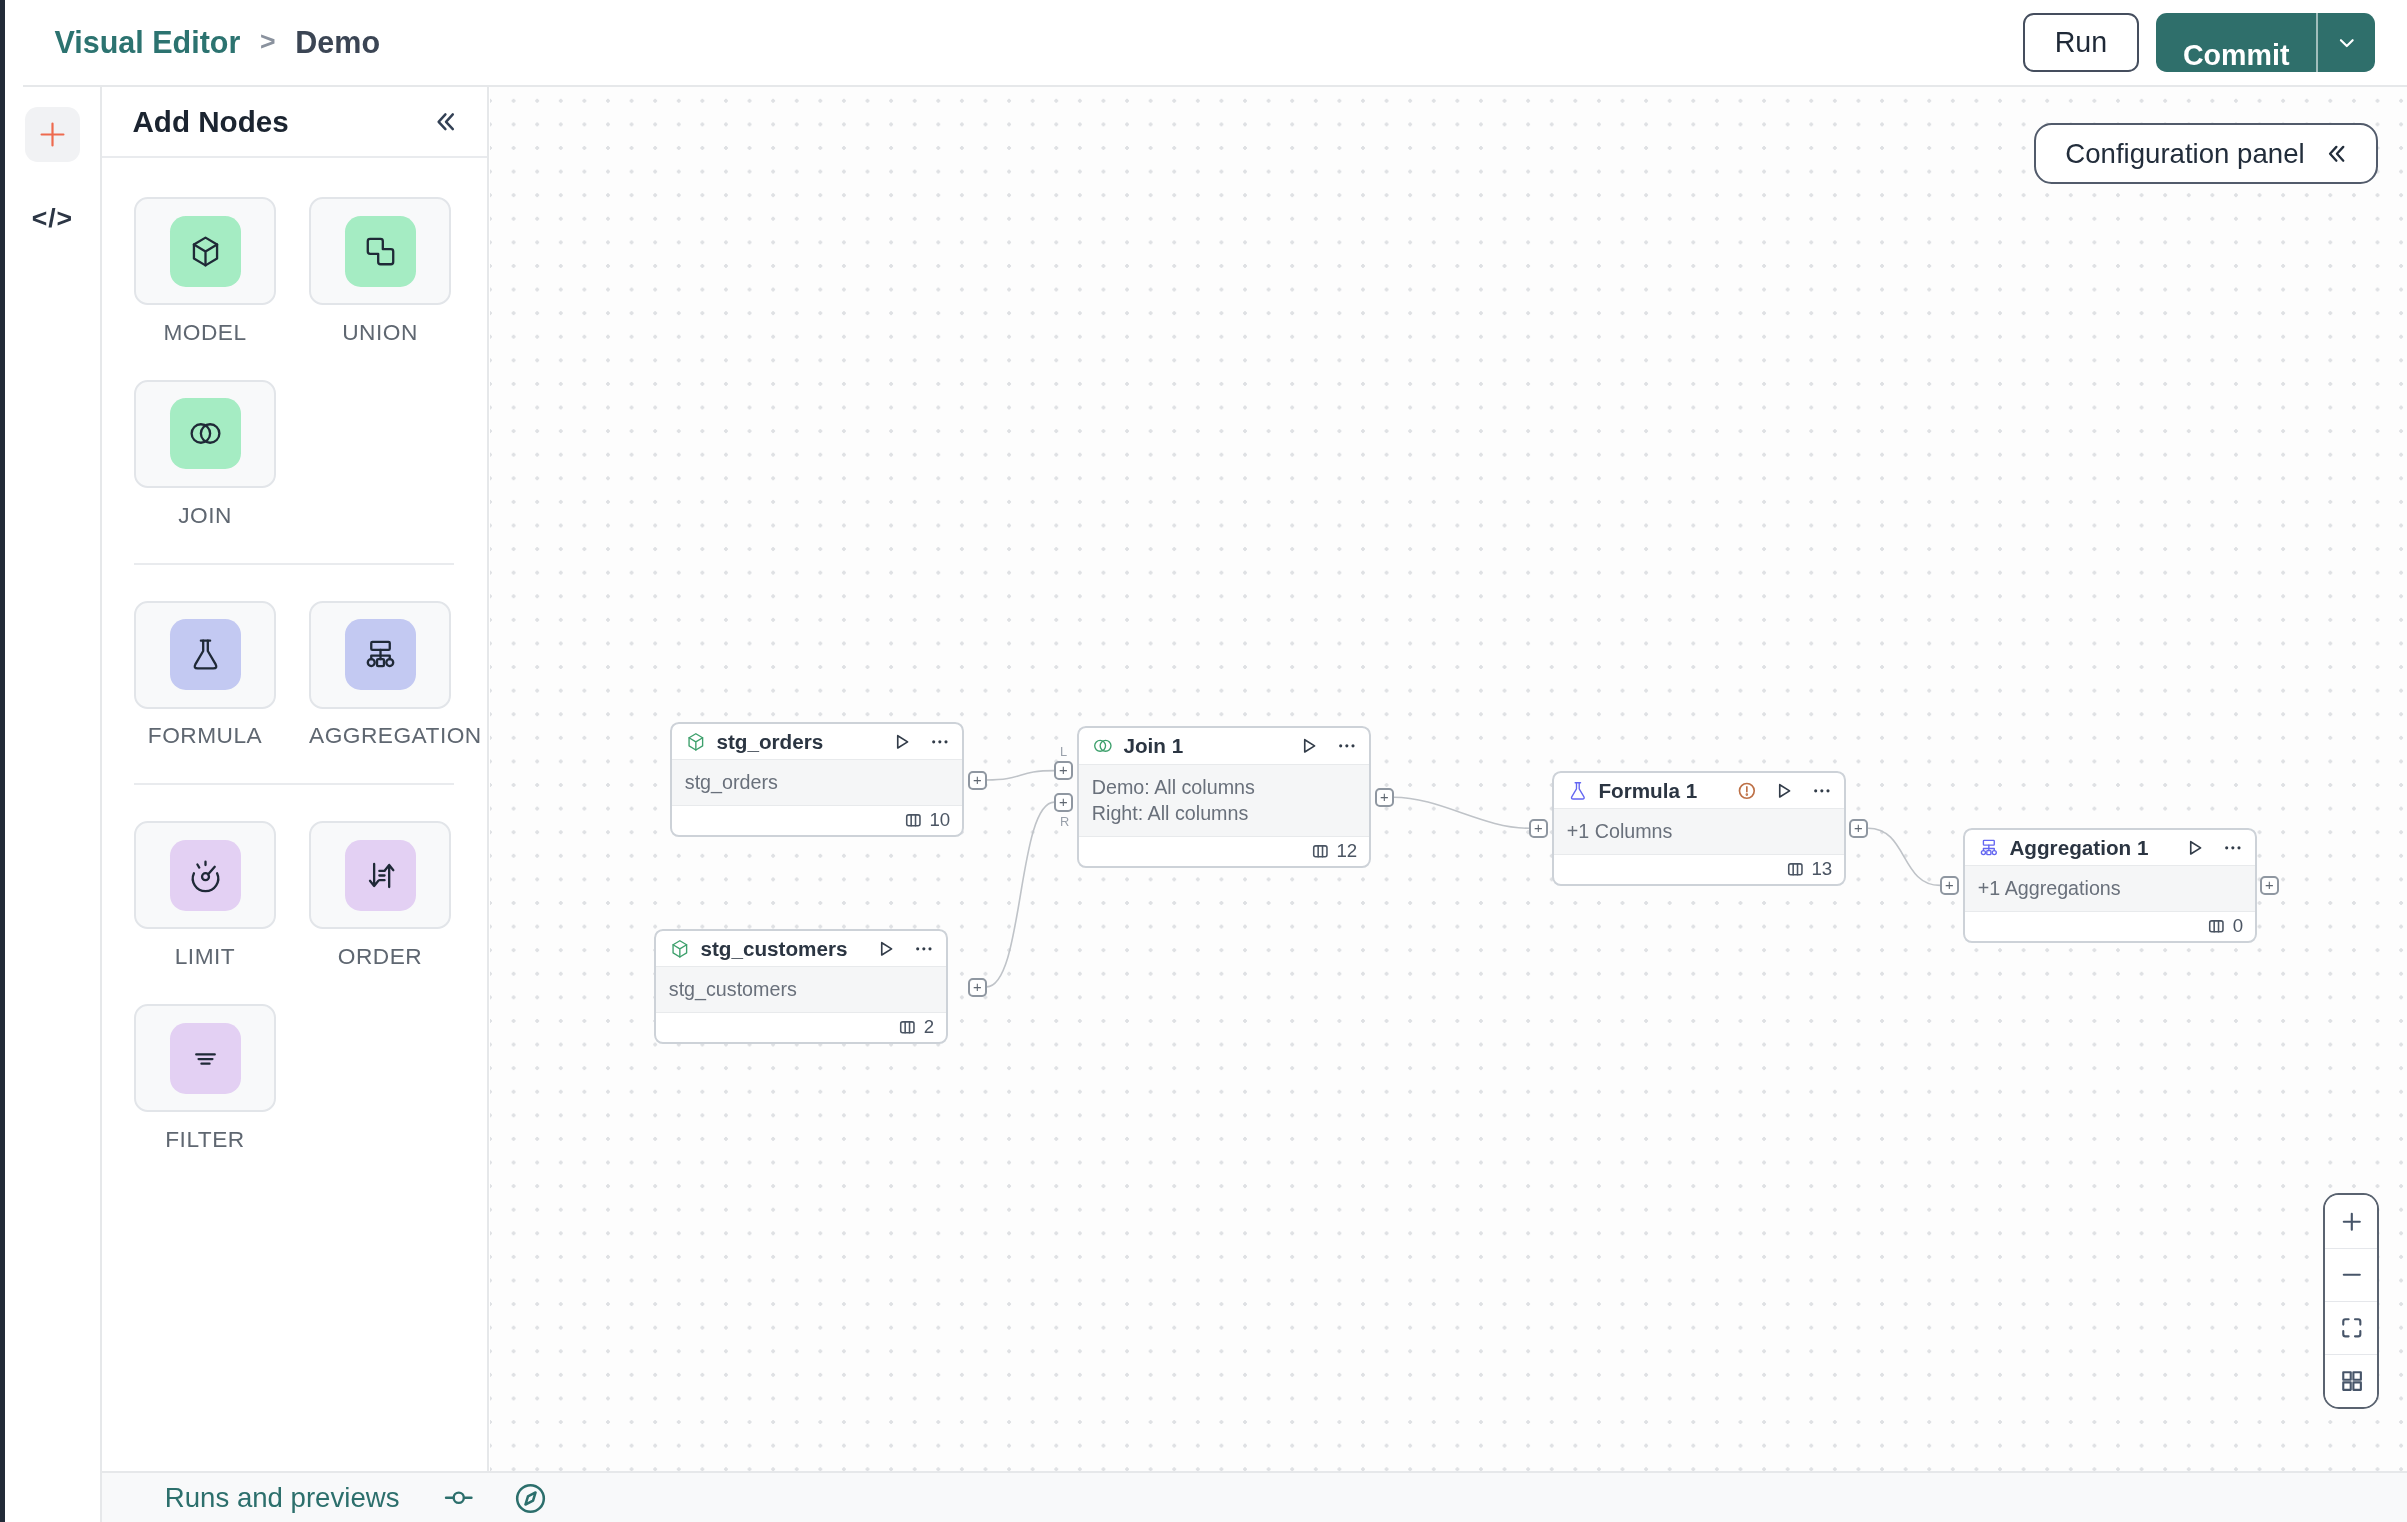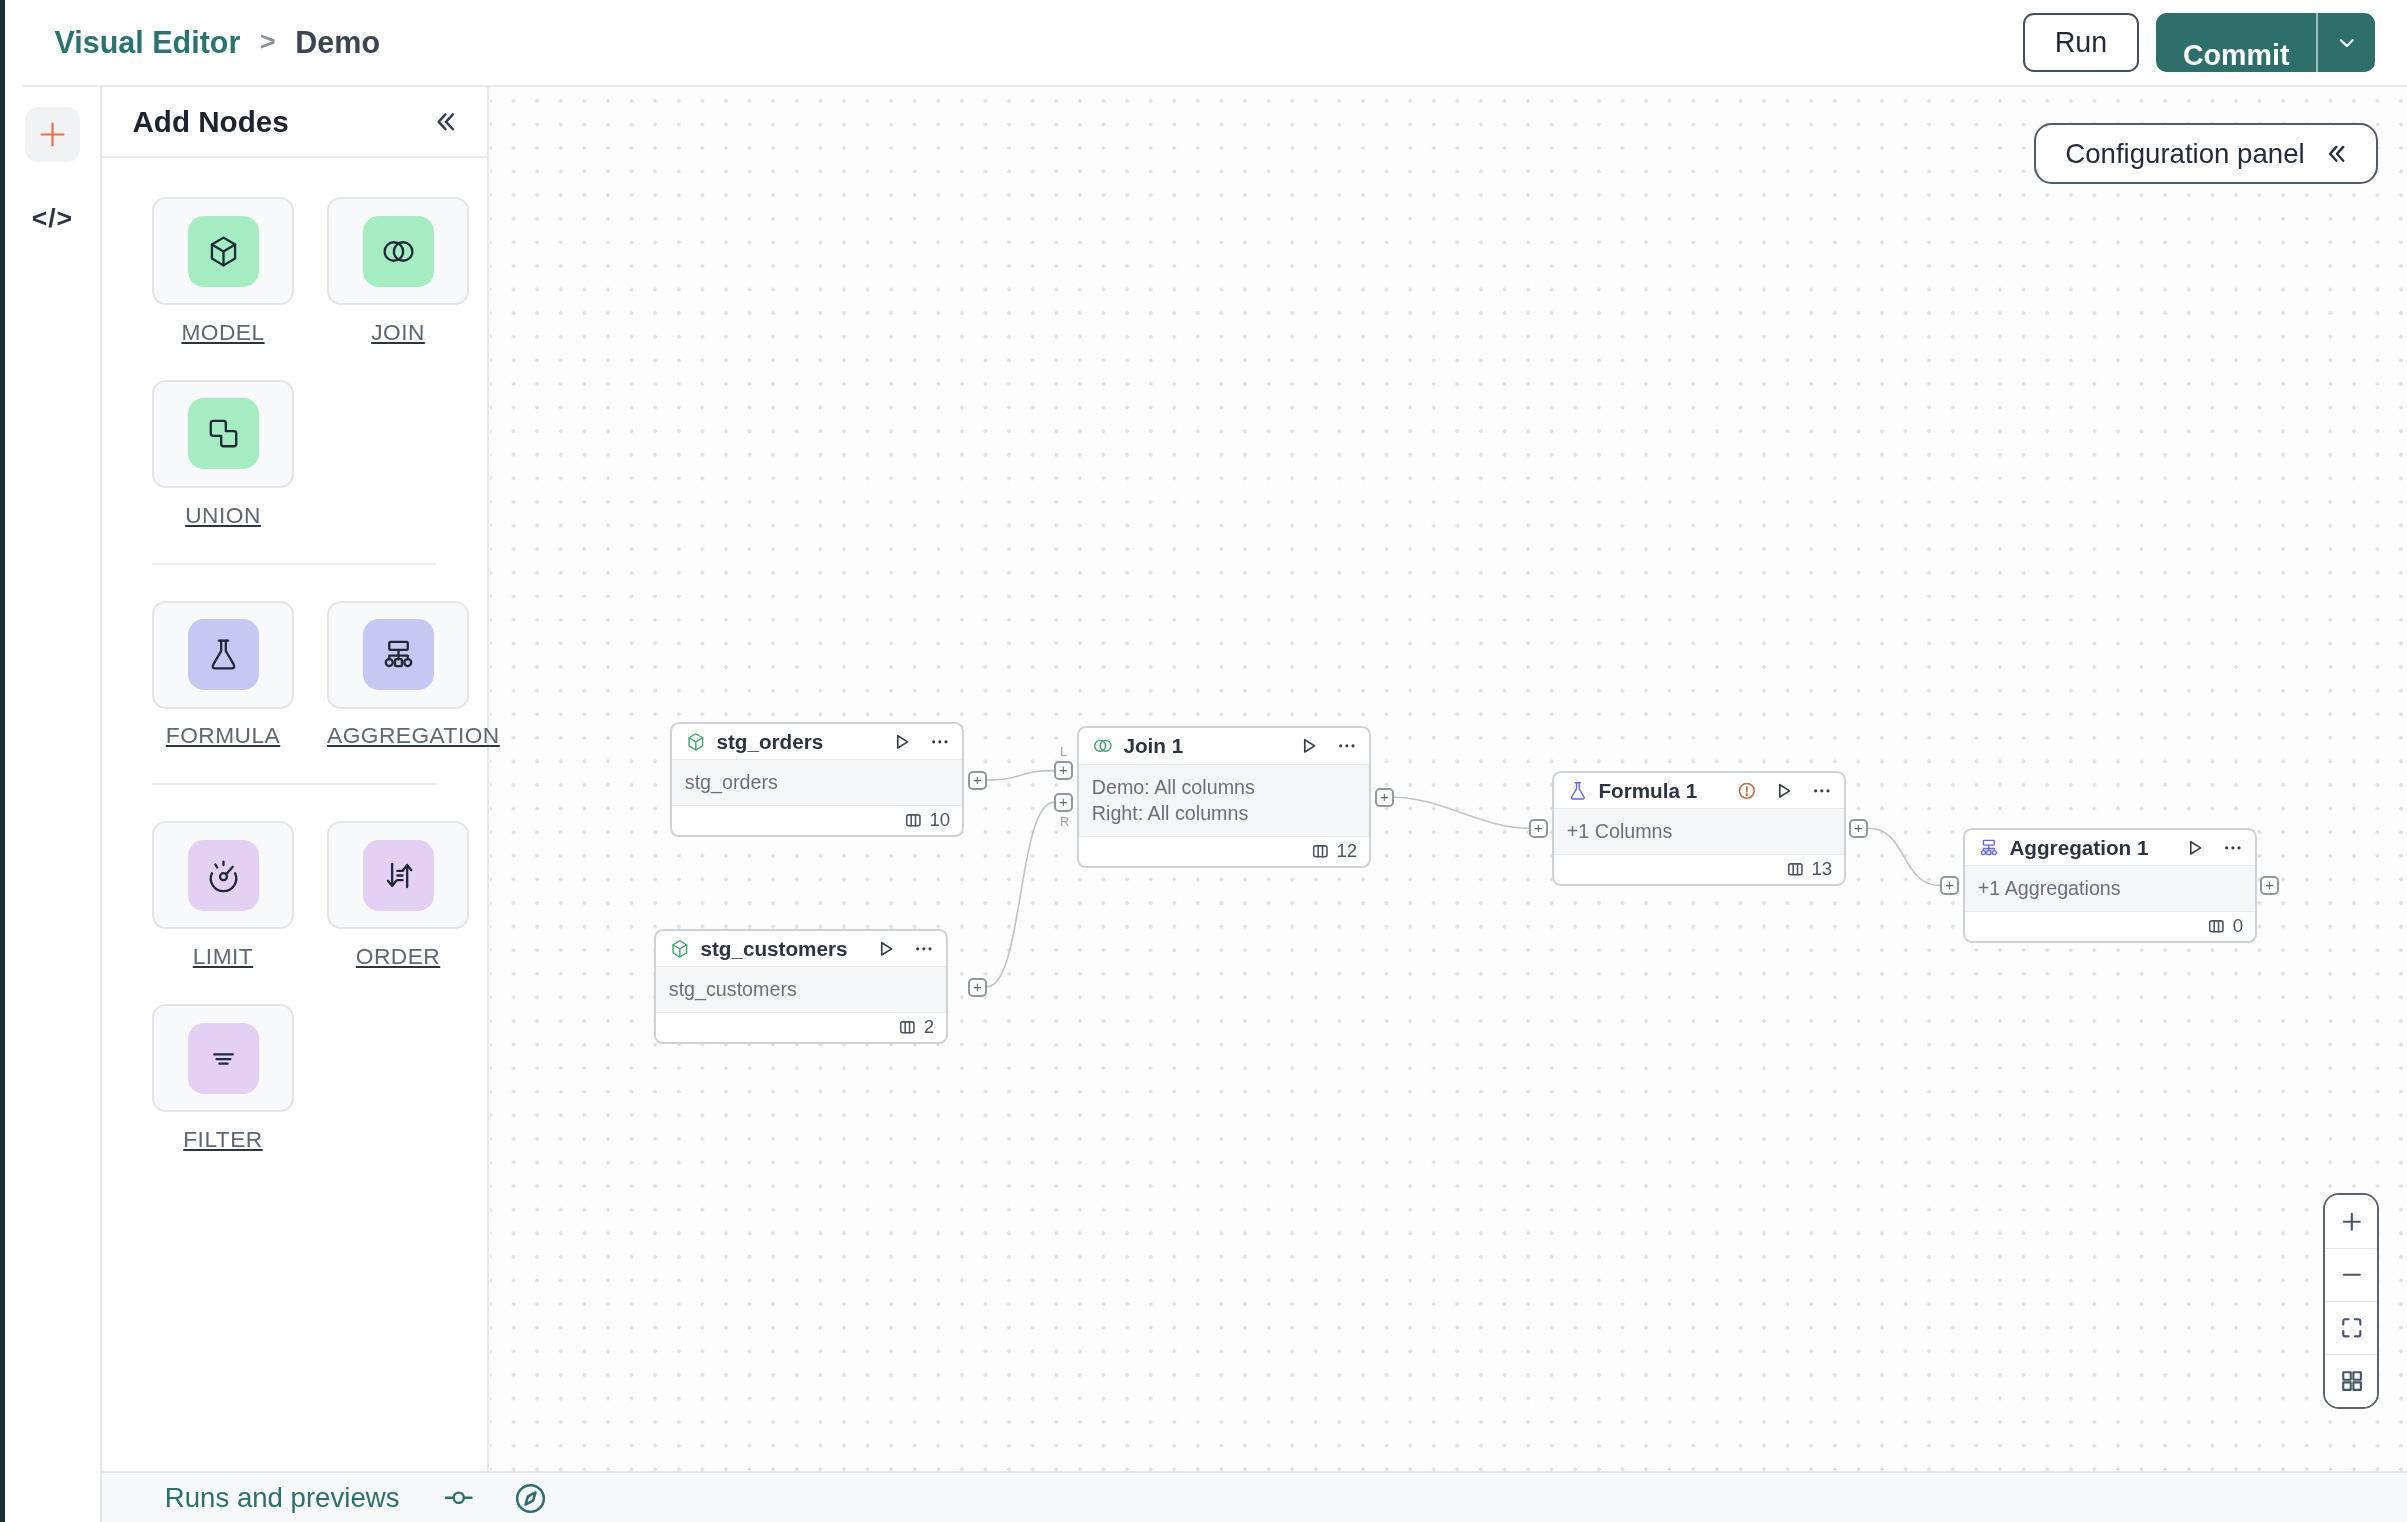--- a/index.html
+++ b/index.html
@@ -33,21 +33,21 @@
                   display:flex; align-items:center; justify-content:center; cursor:pointer; }
   .rail-code { margin-top:41px; font-size:26.6px; font-weight:700; color:#2c3645; letter-spacing:1px; cursor:pointer; }
 
   
   .palette { position:absolute; left:101px; top:87px; width:388px; bottom:52px; background:#fff;
              border-right:2px solid #e6e8ea; z-index:20; }
   .palette-header { height:71px; display:flex; align-items:center; justify-content:space-between;
                     padding:0 27.6px 0 31.5px; border-bottom:2px solid #e9ebee; }
   .palette-title { font-size:29.6px; font-weight:700; color:#1b2430; }
   .collapse-btn { cursor:pointer; display:flex; align-items:center; color:#334155; }
-  .palette-body { padding:39px 51px 0;text-decoration:underline; }
+  .palette-body { padding:39px 33px 0; }
   .palette-grid { display:grid; grid-template-columns:142px 142px; column-gap:33px; row-gap:34px; }
   .palette-item { width:175px; cursor:pointer; }
   .palette-card { width:142px; height:108px; background:#f8f9fa; border:2px solid #e2e5e9; border-radius:13.8px;
                   display:flex; align-items:center; justify-content:center; }
   .palette-tile { width:71px; height:71px; border-radius:15.8px; display:flex; align-items:center; justify-content:center; }
   .palette-label { margin-top:13.8px; width:142px; text-align:center; font-size:22.7px; color:#5f6771;
                    letter-spacing:0.5px; white-space:nowrap; }
   .palette-divider { border:none; border-top:2px solid #e9ebee; margin:34px 0 36px; }
 
   
@@ -161,39 +161,39 @@
               </span>
             </div>
           </div>
           <div class="palette-label">MODEL</div>
         </div>
         <div class="palette-item">
           <div class="palette-card">
             <div class="palette-tile" style="background: rgb(165, 236, 195);">
               <span style="display: inline-flex; width: 37px; height: 37px; color: rgb(31, 41, 55);">
                 <svg viewBox="0 0 32 32" fill="none" stroke="currentColor" stroke-width="2" stroke-linecap="round" stroke-linejoin="round" style="width: 100%; height: 100%;">
+                  <path d="M7 5 H16 Q18 5 18 7 V14 H25 Q27 14 27 16 V25 Q27 27 25 27 H16 Q14 27 14 25 V18 H7 Q5 18 5 16 V7 Q5 5 7 5 Z"></path>
+                </svg>
+              </span>
+            </div>
+          </div>
+          <div class="palette-label">UNION</div>
+        </div>
+        <div class="palette-item">
+          <div class="palette-card">
+            <div class="palette-tile" style="background: rgb(165, 236, 195);">
+              <span style="display: inline-flex; width: 37px; height: 37px; color: rgb(31, 41, 55);">
+                <svg viewBox="0 0 32 32" fill="none" stroke="currentColor" stroke-width="2" stroke-linecap="round" stroke-linejoin="round" style="width: 100%; height: 100%;">
                   <circle cx="12" cy="16" r="8"></circle>
                   <circle cx="20" cy="16" r="8"></circle>
                 </svg>
               </span>
             </div>
           </div>
           <div class="palette-label">JOIN</div>
-        </div>
-        <div class="palette-item">
-          <div class="palette-card">
-            <div class="palette-tile" style="background: rgb(165, 236, 195);">
-              <span style="display: inline-flex; width: 37px; height: 37px; color: rgb(31, 41, 55);">
-                <svg viewBox="0 0 32 32" fill="none" stroke="currentColor" stroke-width="2" stroke-linecap="round" stroke-linejoin="round" style="width: 100%; height: 100%;">
-                  <path d="M7 5 H16 Q18 5 18 7 V14 H25 Q27 14 27 16 V25 Q27 27 25 27 H16 Q14 27 14 25 V18 H7 Q5 18 5 16 V7 Q5 5 7 5 Z"></path>
-                </svg>
-              </span>
-            </div>
-          </div>
-          <div class="palette-label">UNION</div>
         </div>
       </div>
       <hr class="palette-divider">
       <div class="palette-grid">
         <div class="palette-item">
           <div class="palette-card">
             <div class="palette-tile" style="background: rgb(195, 201, 242);">
               <span style="display: inline-flex; width: 37px; height: 37px; color: rgb(31, 41, 55);">
                 <svg viewBox="0 0 32 32" fill="none" stroke="currentColor" stroke-width="2" stroke-linecap="round" stroke-linejoin="round" style="width: 100%; height: 100%;">
                   <path d="M12 4 h8"></path>

